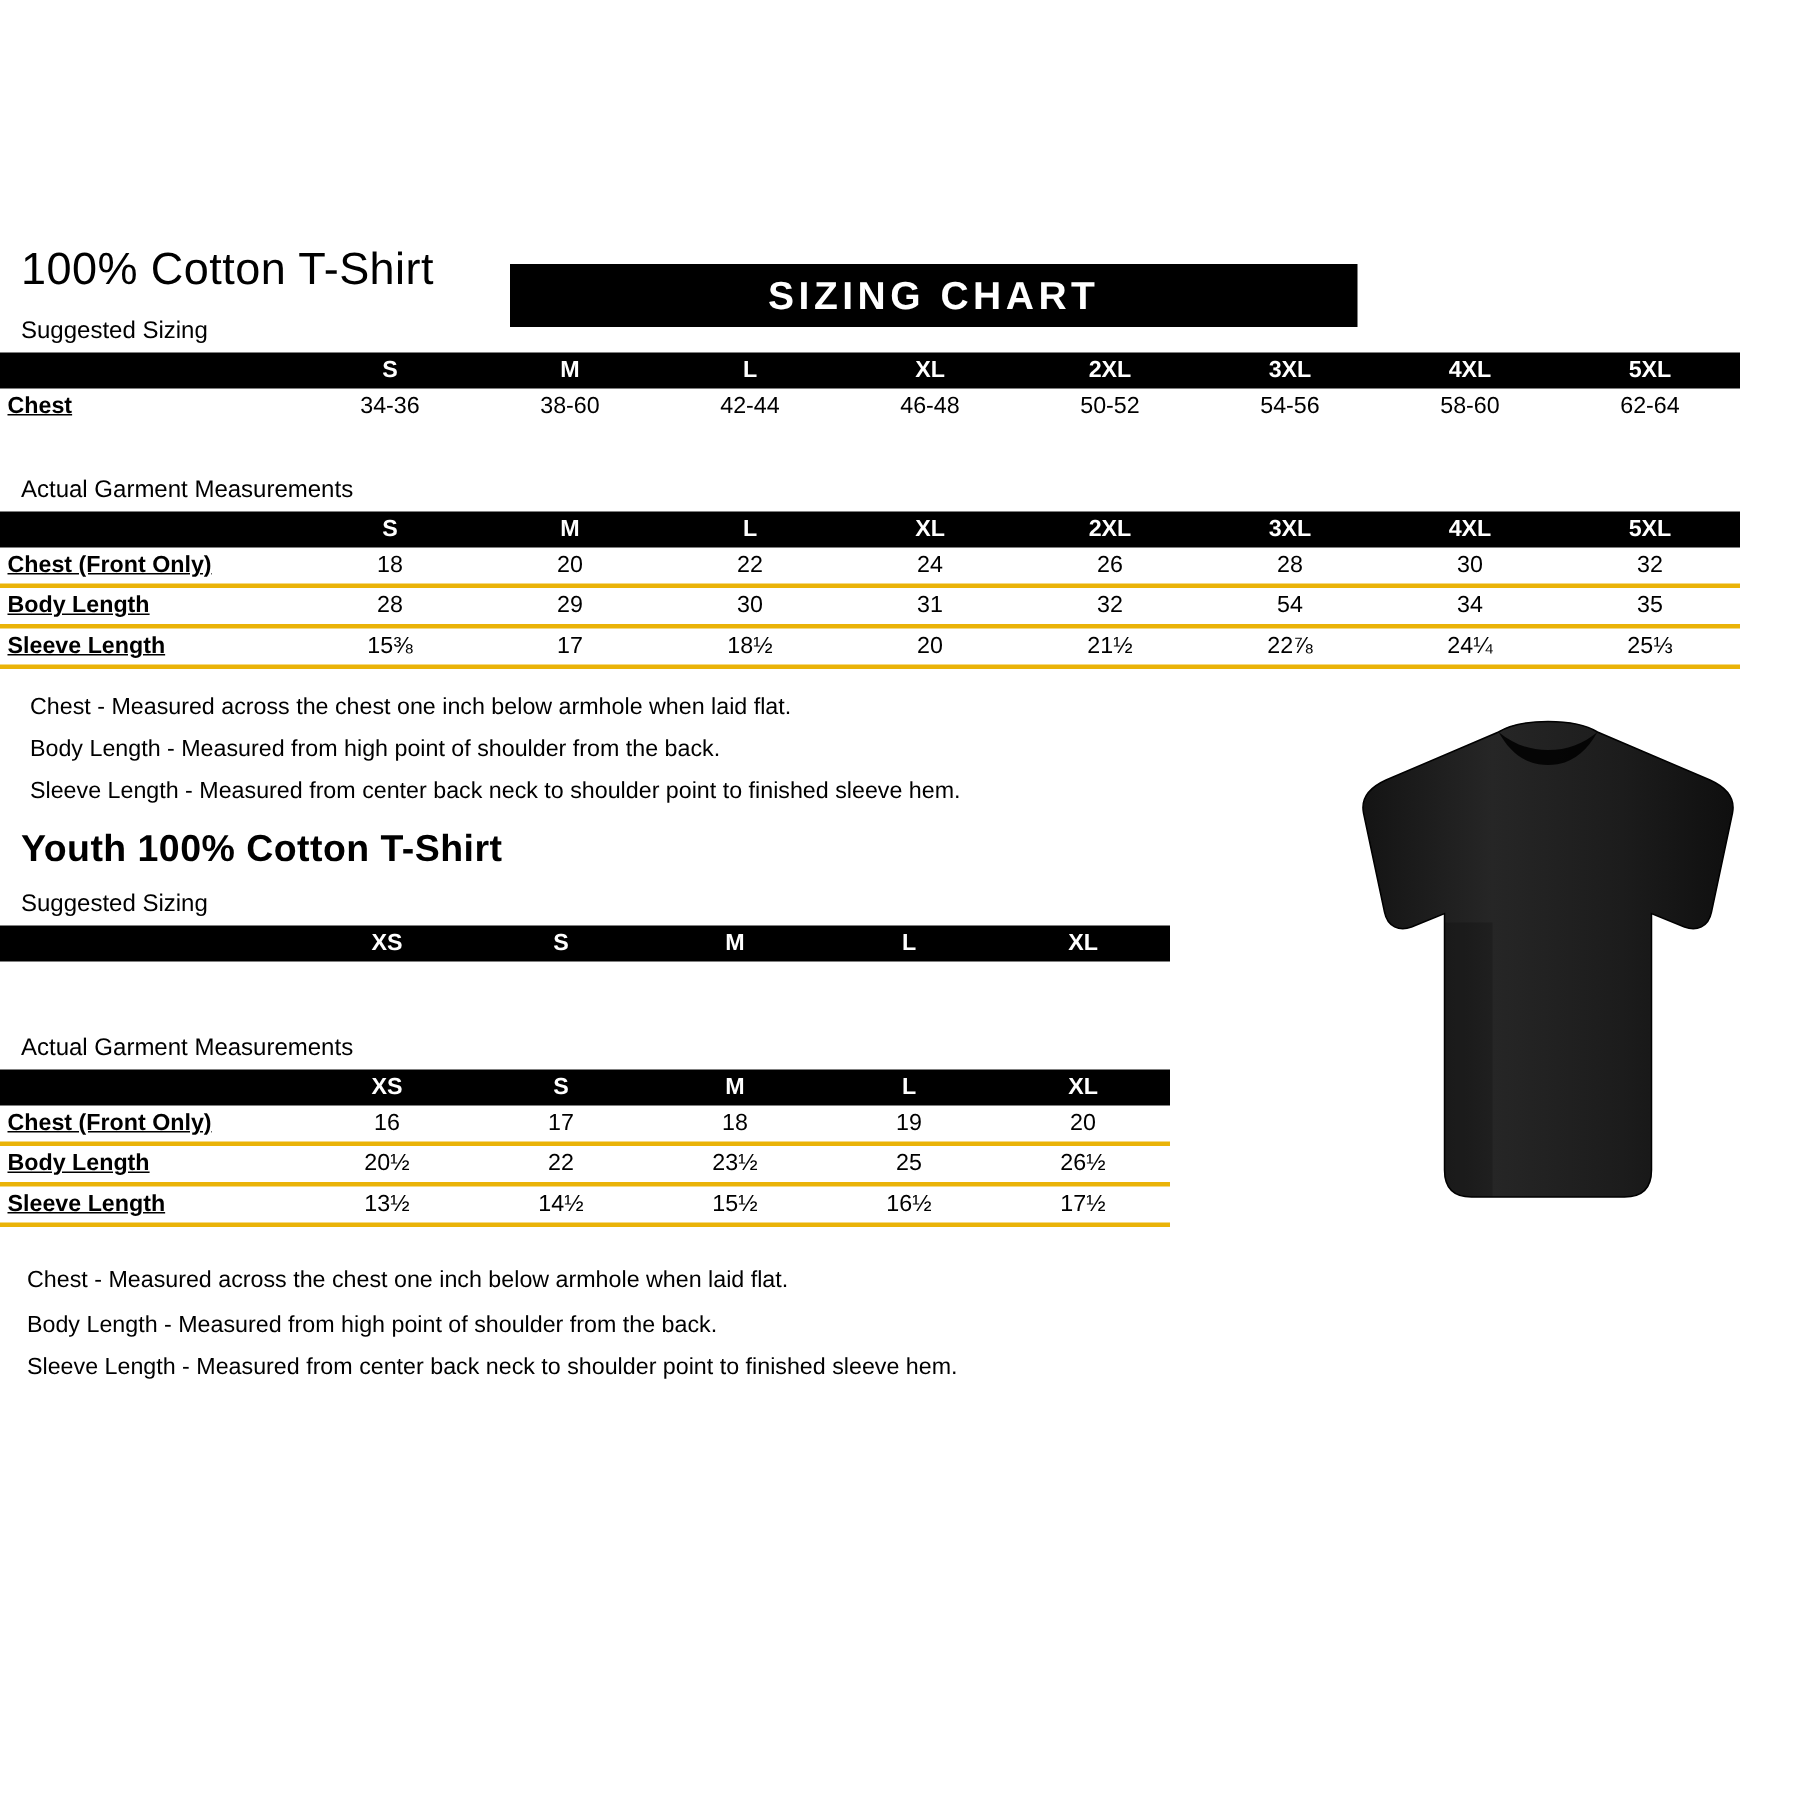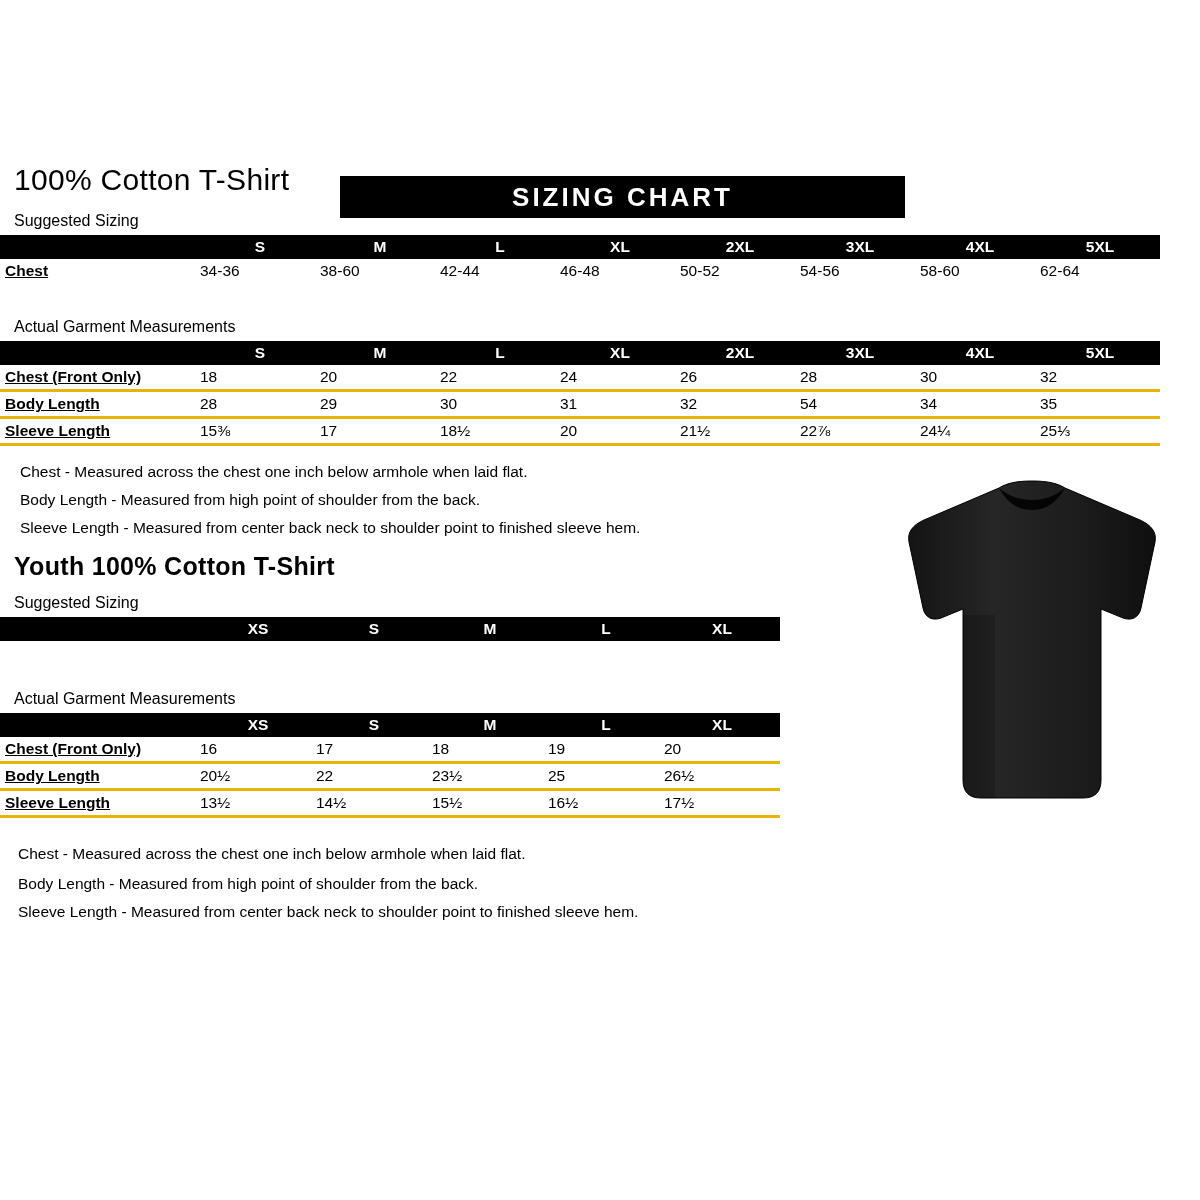--- a/index.html
+++ b/index.html
@@ -84,21 +84,21 @@
     text-align: left;
   }
   .rowlabel {
     text-align: left;
     padding-left: 5px !important;
     font-weight: bold;
     font-size: 15.5px;
     text-decoration: underline;
   }
   .val {
-    text-align: left;
+    text-align: center;
     font-weight: 400;
     font-size: 15.5px;
   }
   .rule-row td {
     border-bottom: 3px solid #eab308;
   }
 
   
   .note {
     position: absolute;

